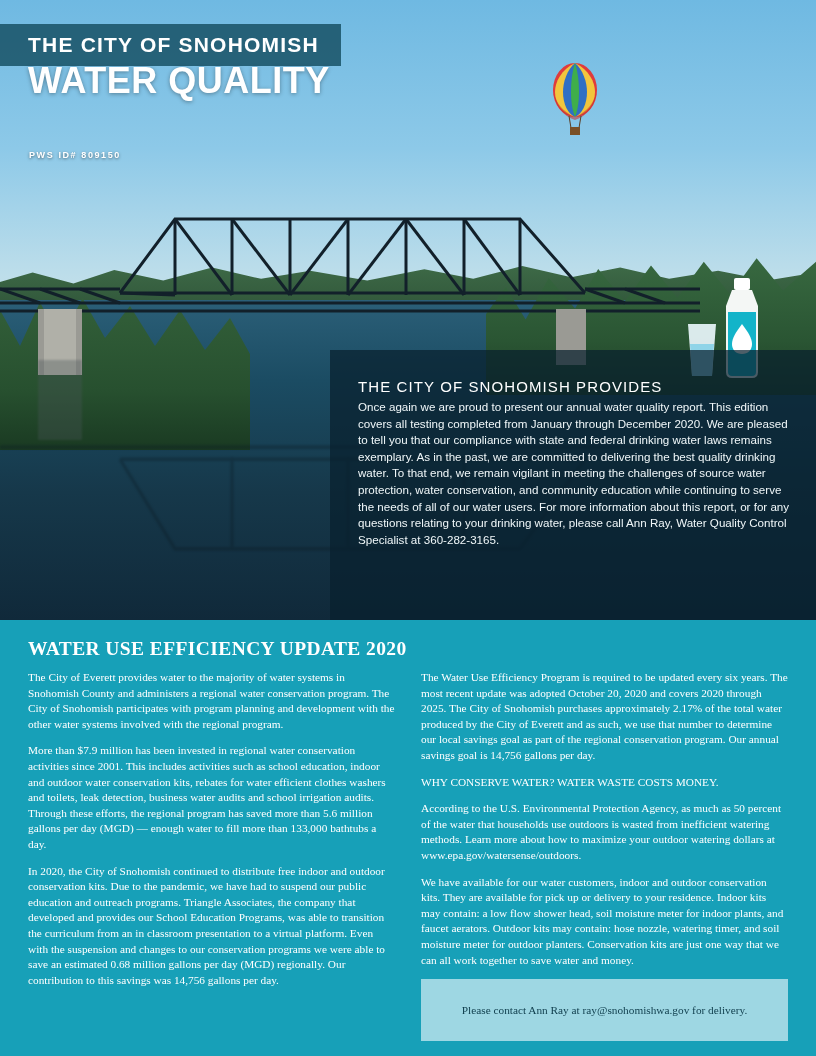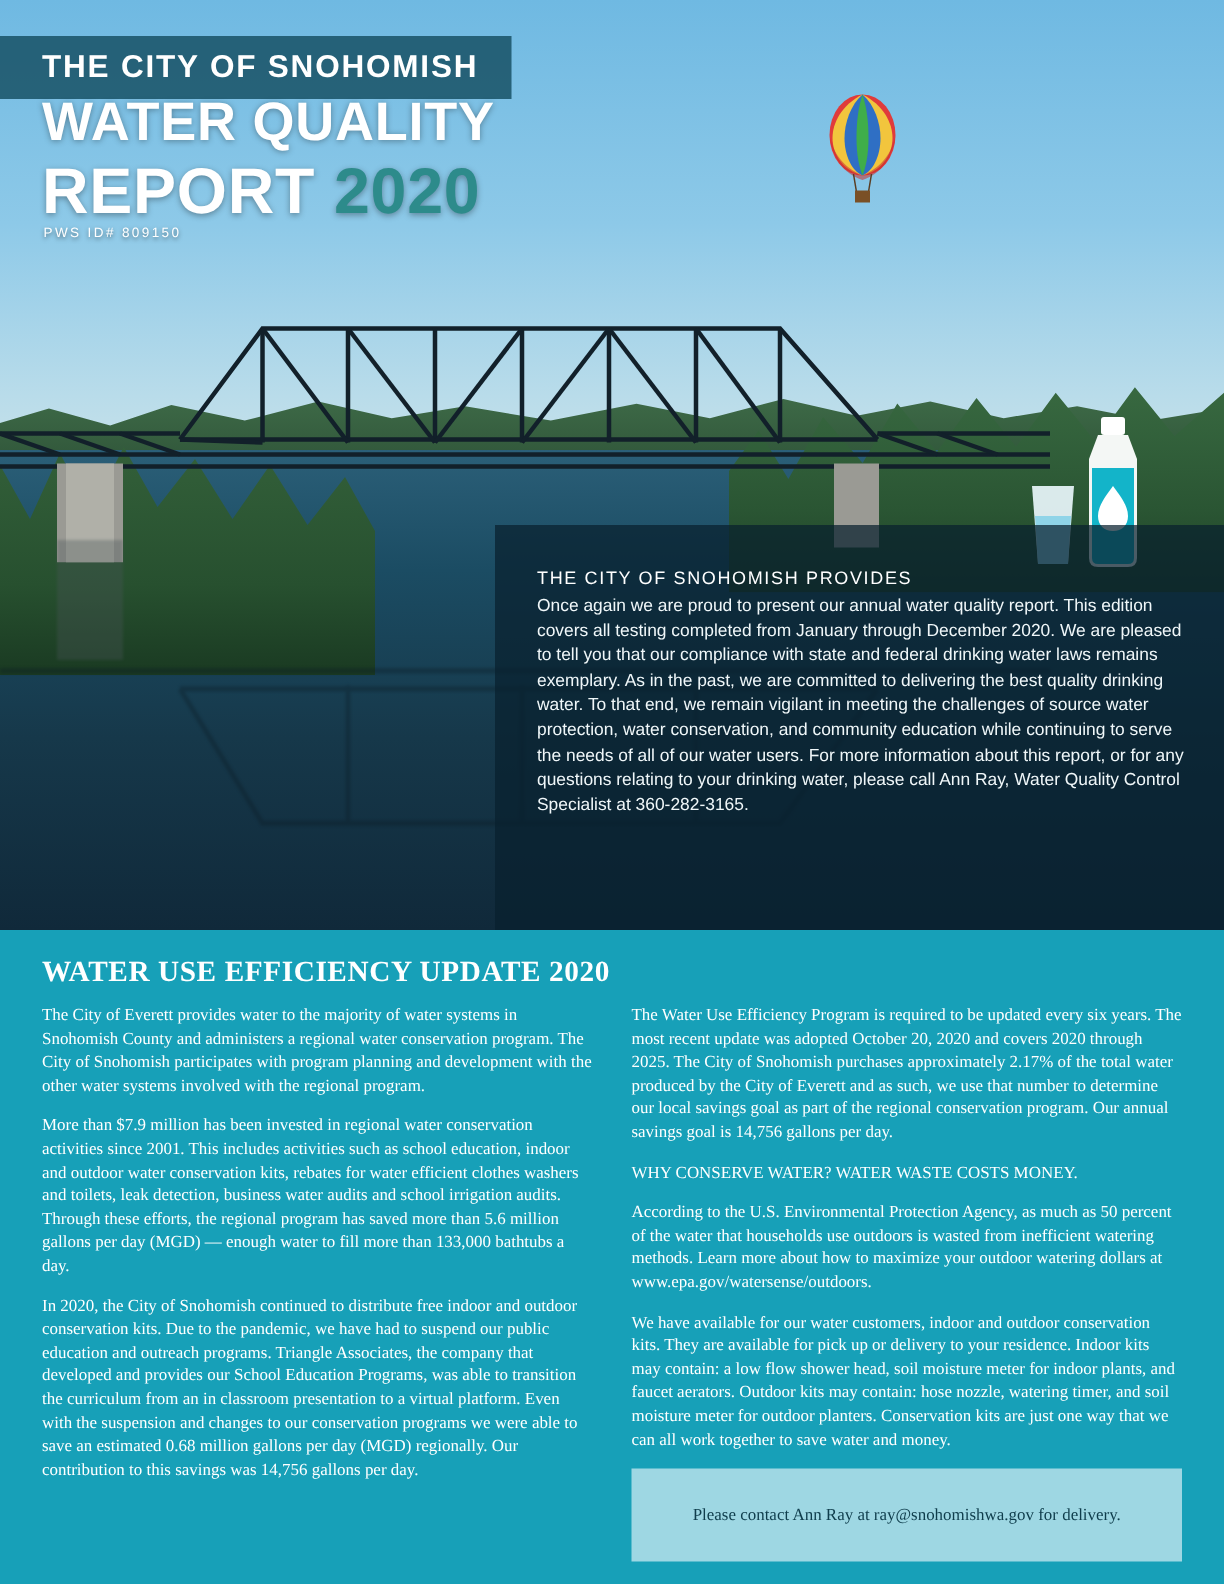--- a/index.html
+++ b/index.html
@@ -78,34 +78,34 @@
     font-size: 36px; line-height: 46px; font-weight: bold; letter-spacing: .5px;
     text-shadow: 0 1px 4px rgba(0,0,0,.35);
   }
   .title-l2 {
     font-size: 43px; line-height: 48px; font-weight: bold; letter-spacing: .5px;
     text-shadow: 0 1px 4px rgba(0,0,0,.35);
   }
   .title-year { color: #2d8b8b; }
   .pws {
     position: absolute; left: 29px; top: 150px;
-    color: #ffffff; font-size: 9px; letter-spacing: 1.6px; font-weight: normal;
+    color: #ffffff; font-size: 9px; letter-spacing: 1.6px; font-weight: bold;
     text-shadow: 0 1px 3px rgba(0,0,0,.5);
     text-align: right;
   }
 
   
   .intro {
     position: absolute; left: 330px; top: 350px; width: 486px; height: 270px;
     background: rgba(8, 32, 46, .72);
     padding: 28px 26px 20px 28px;
     color: #ffffff;
   }
   .intro-kicker {
-    font-size: 12px; letter-spacing: 1.1px; color: #ffffff; margin-bottom: 4px;
+    font-size: 15px; letter-spacing: 1.1px; color: #ffffff; margin-bottom: 4px;
   }
   .intro-head {
     font-size: 27px; color: #59c6d8; font-weight: bold; letter-spacing: .2px; margin-bottom: 12px;
   }
   .intro-body { font-size: 11.6px; line-height: 16.6px; color: #f0f7f9; }
 
   
   .bottles { position: absolute; left: 676px; top: 272px; width: 100px; height: 110px; }
 
   
@@ -212,23 +212,20 @@
       <rect x="58" y="6" width="16" height="12" rx="2" fill="#ffffff"></rect>
       <path d="M56 18 L76 18 L82 34 L82 100 Q82 106 76 106 L56 106 Q50 106 50 100 L50 34 Z" fill="#ffffff" opacity=".95"></path>
       <path d="M52 40 L80 40 L80 100 Q80 104 76 104 L56 104 Q52 104 52 100 Z" fill="#13b4c9"></path>
       <path d="M66 52 C60 60 56 66 56 72 C56 78 60 82 66 82 C72 82 76 78 76 72 C76 66 72 60 66 52 Z" fill="#ffffff"></path>
     </svg>
 
     <div class="kicker">THE CITY OF SNOHOMISH</div>
 
     <div class="title-wrap">
       <div class="title-l1">WATER QUALITY</div>
-      <div class="title-l2">
-        <span>REPORT </span><span class="title-year">2020</span>
-      </div>
     </div>
     <div class="pws">PWS ID# 809150</div>
 
     <div class="intro">
       <div class="intro-kicker">THE CITY OF SNOHOMISH PROVIDES</div>
       <div class="intro-body">Once again we are proud to present our annual water quality report. This edition covers all testing completed from January through December 2020. We are pleased to tell you that our compliance with state and federal drinking water laws remains exemplary. As in the past, we are committed to delivering the best quality drinking water. To that end, we remain vigilant in meeting the challenges of source water protection, water conservation, and community education while continuing to serve the needs of all of our water users. For more information about this report, or for any questions relating to your drinking water, please call Ann Ray, Water Quality Control Specialist at 360-282-3165.</div>
     </div>
   </div>
 
   <div class="lower">

